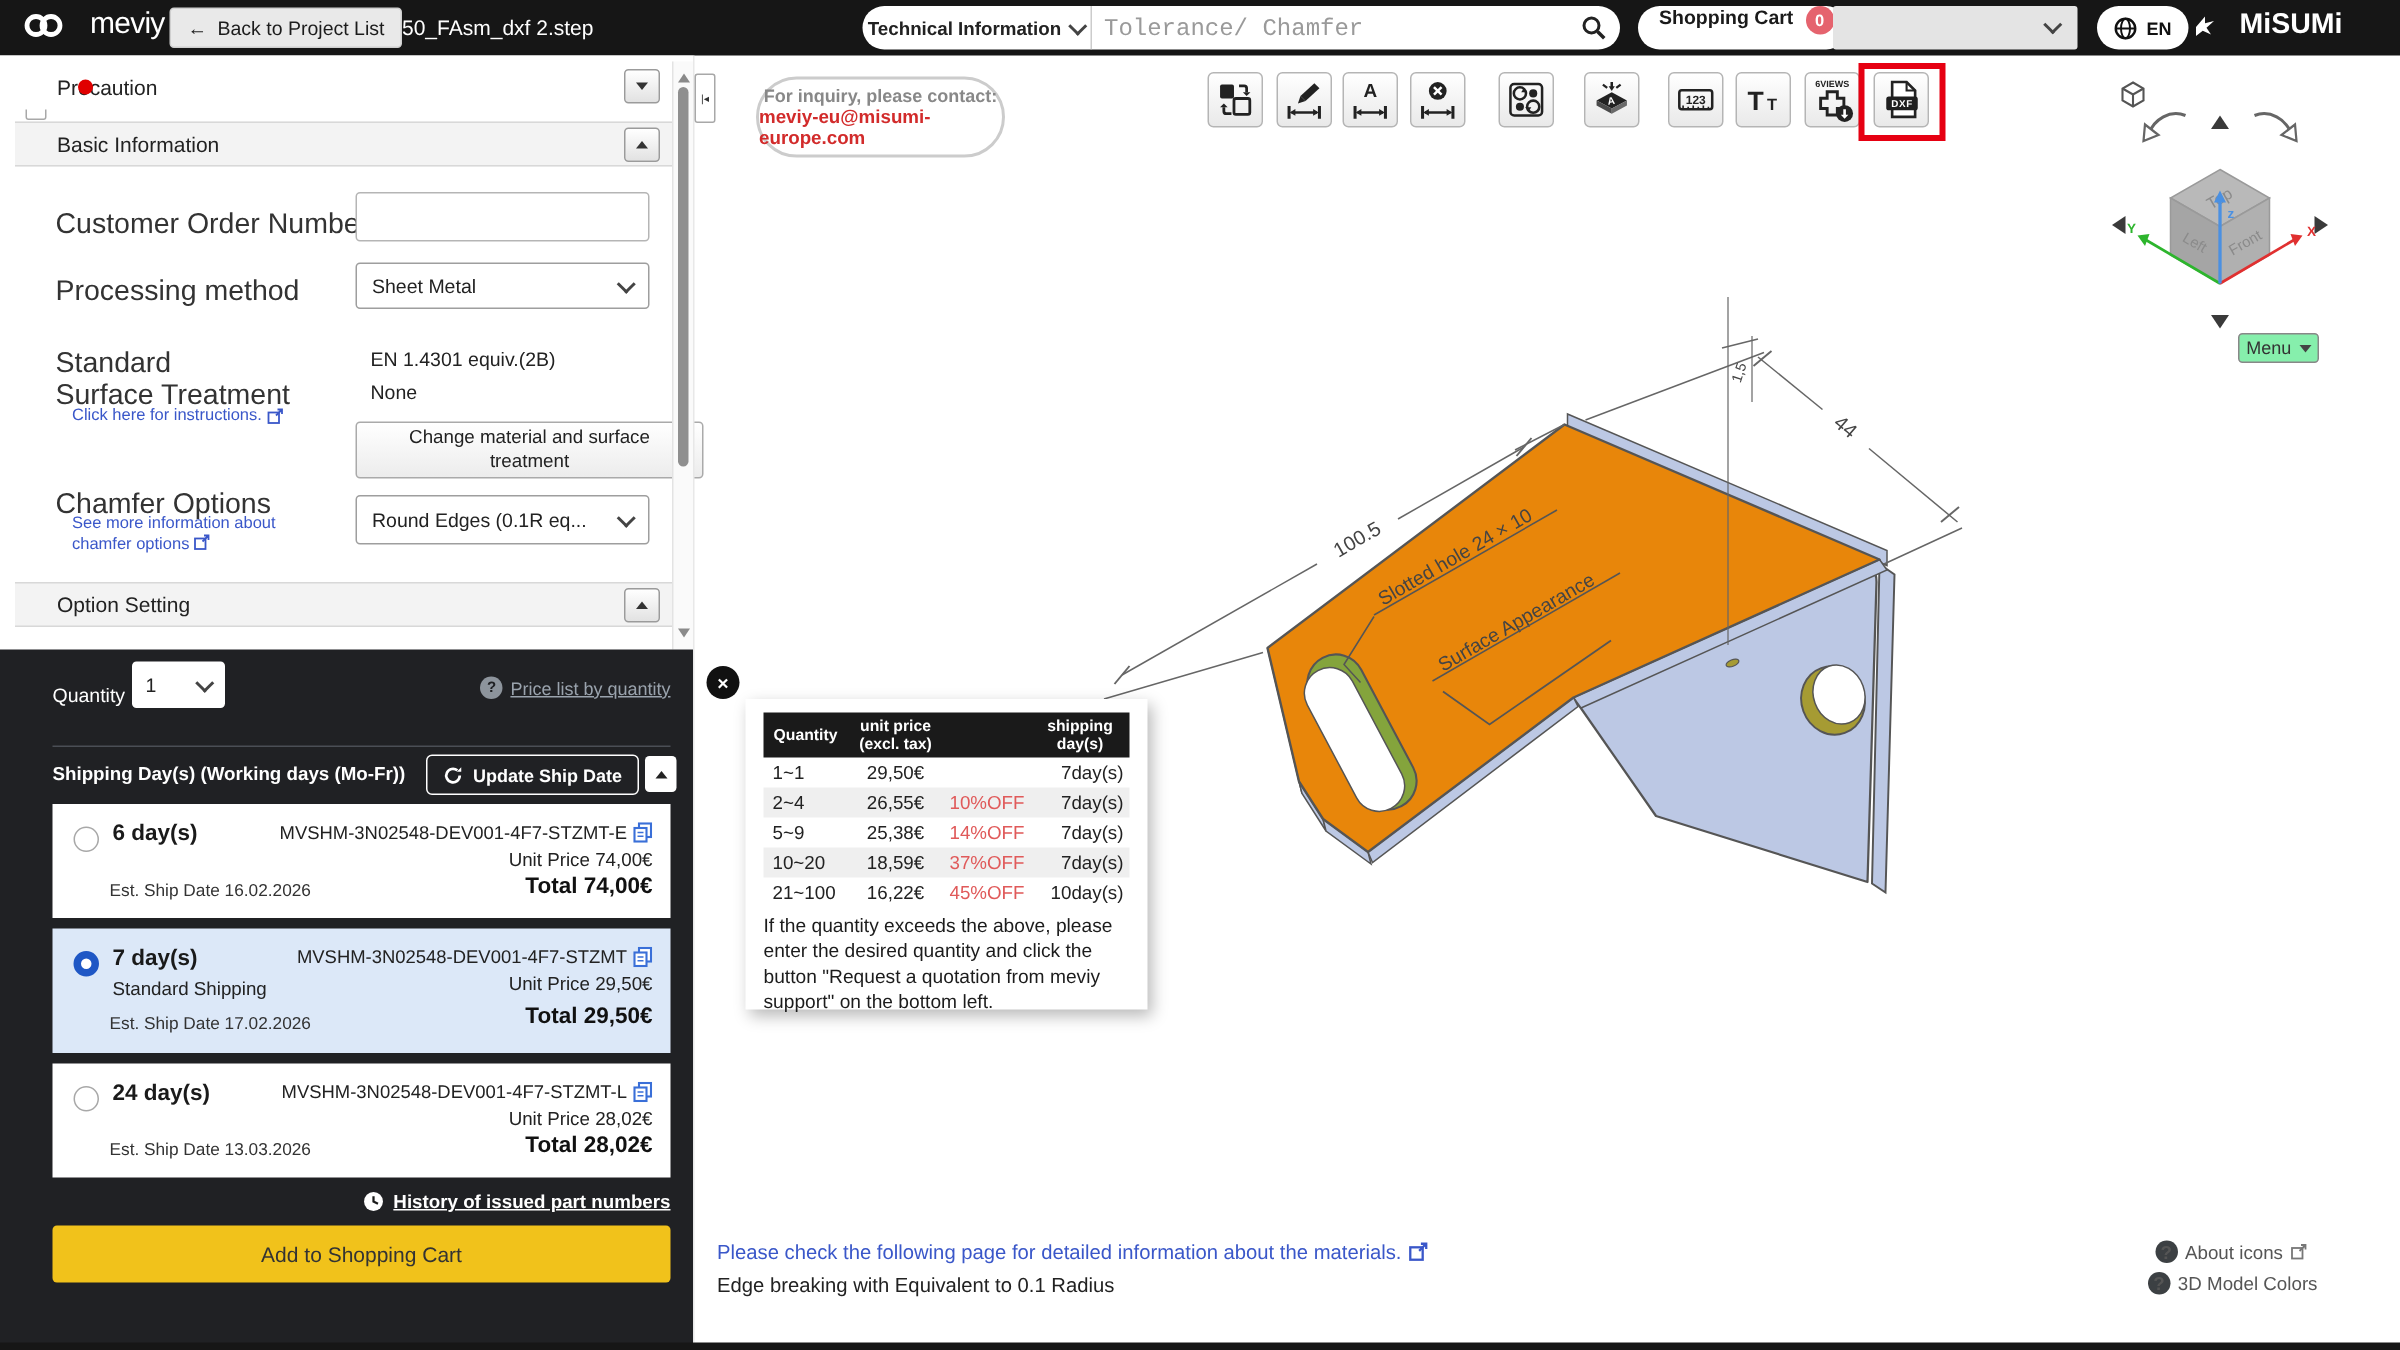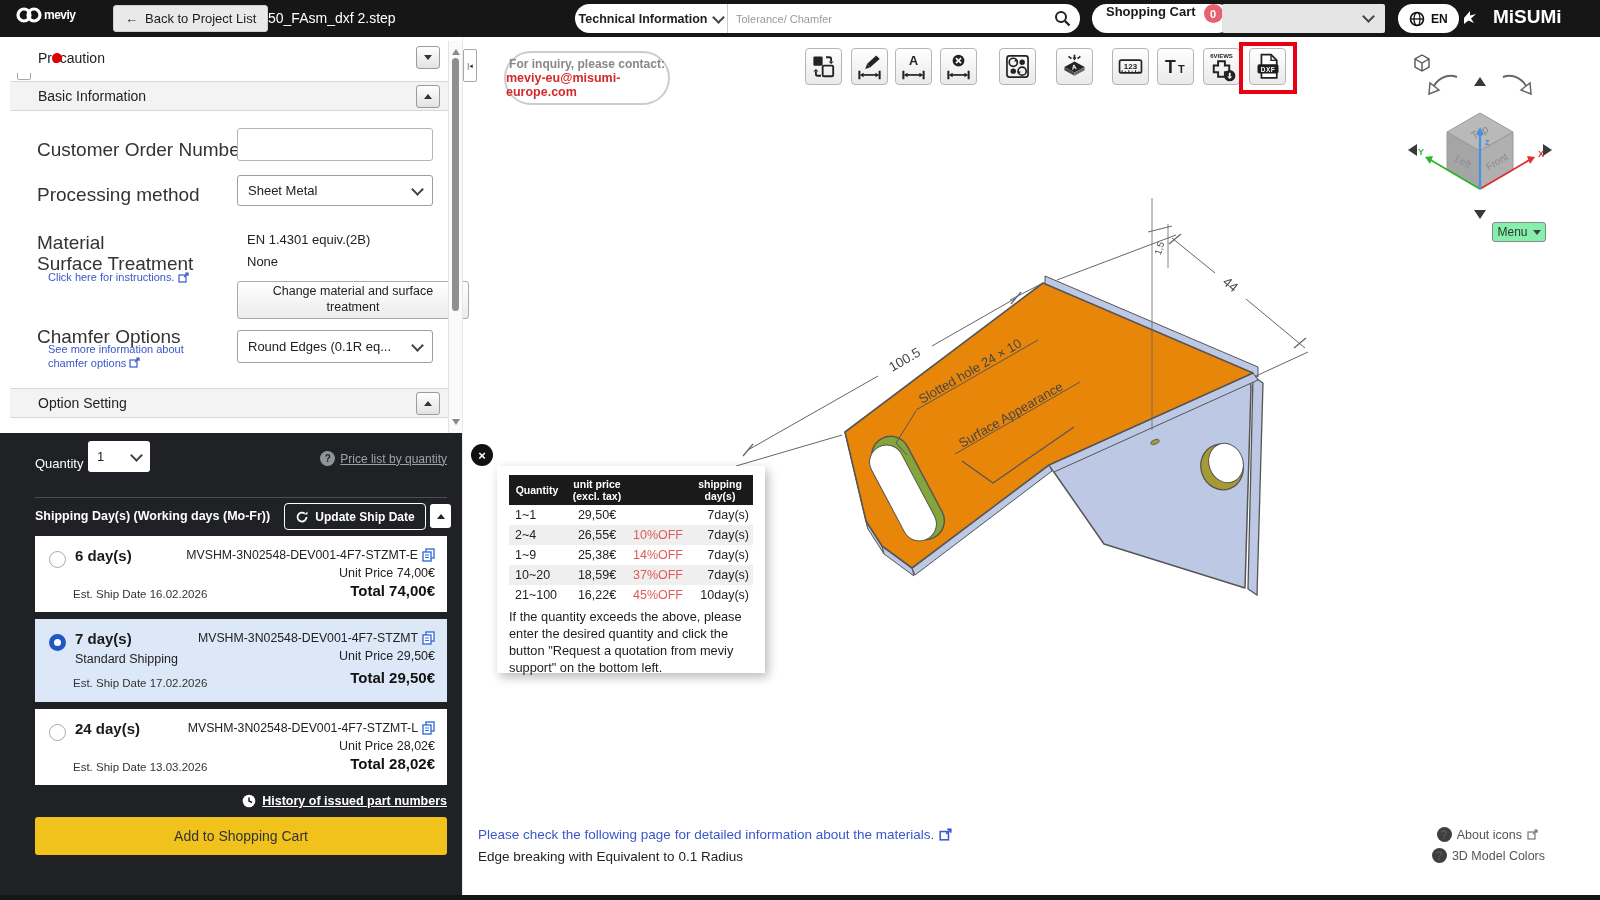--- a/index.html
+++ b/index.html
@@ -1,25 +1,25 @@
 <!DOCTYPE html>
 <html><head>
 <meta charset="utf-8">
 <style>
   html,body{margin:0;padding:0;background:#666;font-family:"Liberation Sans",sans-serif;}
   .screen{position:relative;width:1600px;height:900px;background:#fff;overflow:hidden;margin:0 auto;}
   .abs{position:absolute;}
   
   .topbar{position:absolute;left:0;top:0;width:1600px;height:37px;background:#161616;}
-  .logo{position:absolute;left:14px;top:5px;display:flex;align-items:center;gap:0;color:#fff;font-size:12px;font-weight:bold;letter-spacing:-.5px;cursor:pointer;}
+  .logo{position:absolute;left:14px;top:5px;display:flex;align-items:center;gap:16px;color:#fff;font-size:20px;font-weight:normal;letter-spacing:-.5px;cursor:pointer;}
   .backbtn{position:absolute;left:113px;top:5px;height:27px;background:#e9e9e9;border:1px solid #cfcfcf;border-radius:3px;display:flex;align-items:center;gap:7px;padding:0 11px;font-size:13px;color:#1c1c1c;cursor:pointer;box-sizing:border-box;}
   .fname{position:absolute;left:268px;top:10px;color:#fff;font-size:14px;}
   .searchwrap{position:absolute;left:575px;top:4px;width:505px;height:29px;background:#fff;border-radius:15px;display:flex;align-items:center;overflow:hidden;}
   .search-cat{width:152px;height:100%;display:flex;align-items:center;justify-content:center;gap:7px;font-size:12.5px;font-weight:600;color:#222;border-right:1px solid #ccc;cursor:pointer;flex:none;}
-  .search-input{flex:1;border:none;outline:none;font-size:11px;padding:0 8px;font-family:Liberation Sans, sans-serif;color:#333;}
+  .search-input{flex:1;border:none;outline:none;font-size:16px;padding:0 8px;font-family:Liberation Mono, monospace;color:#333;}
   .search-input::placeholder{color:#9a9a9a;}
   .mag{flex:none;width:36px;display:flex;align-items:center;justify-content:center;cursor:pointer;}
   .cartpill{position:absolute;left:1092px;top:4px;height:29px;background:#fff;border-radius:15px;display:flex;align-items:flex-start;gap:8px;padding:0 9px 0 14px;font-size:13px;font-weight:bold;color:#1a1a1a;cursor:pointer;}
   .badge{width:19px;height:19px;border-radius:50%;background:#e5636e;color:#fff;font-size:11px;font-weight:bold;display:flex;align-items:center;justify-content:center;}
   .hselect{position:absolute;left:1222px;top:4px;width:163px;height:29px;background:#e4e4e4;border-radius:2px;cursor:pointer;}
   .enpill{position:absolute;left:1398px;top:4px;height:29px;background:#fff;border-radius:15px;display:flex;align-items:center;gap:6px;padding:0 11px;font-size:12px;font-weight:bold;color:#111;cursor:pointer;}
   .brand{position:absolute;left:1462px;top:6px;display:flex;align-items:center;gap:16px;color:#fff;font-size:19px;font-weight:bold;cursor:pointer;}
   .chev{width:7px;height:7px;border-right:2px solid #444;border-bottom:2px solid #444;transform:rotate(45deg);margin-top:-3px;display:inline-block;}
   
   .sideWhite{position:absolute;left:0;top:37px;width:462px;height:396px;background:#fff;}
@@ -169,21 +169,21 @@
 
   <span class="flabel" style="top:139px;">Customer Order Number</span>
   <input class="finput" style="top: 128px;" value="">
 
   <span class="flabel" style="top:184px;">Processing method</span>
   <div class="fselect" style="top:175px;height:31px;">
     <span>S​heet Metal</span>
       <span class="chev"></span>
   </div>
 
-  <span class="flabel" style="top:232px;">Material</span>
+  <span class="flabel" style="top:232px;">Standard</span>
   <span class="fvalue" style="top:232px;">EN 1.4301 equiv.(2B)</span>
   <span class="flabel" style="top:253px;">Surface Treatment</span>
   <span class="fvalue" style="top:254px;">None</span>
   <span class="tinylink" style="top:270px;display:flex;gap:3px;align-items:center;">
     <span>Click here for instructions.</span>
     <svg width="11" height="11" viewBox="0 0 11 11">
         <rect x="1" y="3" width="7" height="7" fill="none" stroke="#3a57c9" stroke-width="1.2"></rect>
         <path d="M6 5 L10 1 M7 1 h3 v3" fill="none" stroke="#3a57c9" stroke-width="1.2"></path>
       </svg>
   </span>
@@ -476,21 +476,21 @@
           <div class="pc2"></div>
           <div class="pc3">7day(s)</div>
       </div>
       <div class="prow data">
         <div class="pc0">2~4</div>
           <div class="pc1">26,55€</div>
           <div class="pc2">10%OFF</div>
           <div class="pc3">7day(s)</div>
       </div>
       <div class="prow data">
-        <div class="pc0">1~9</div>
+        <div class="pc0">5~9</div>
           <div class="pc1">25,38€</div>
           <div class="pc2">14%OFF</div>
           <div class="pc3">7day(s)</div>
       </div>
       <div class="prow data">
         <div class="pc0">10~20</div>
           <div class="pc1">18,59€</div>
           <div class="pc2">37%OFF</div>
           <div class="pc3">7day(s)</div>
       </div>

